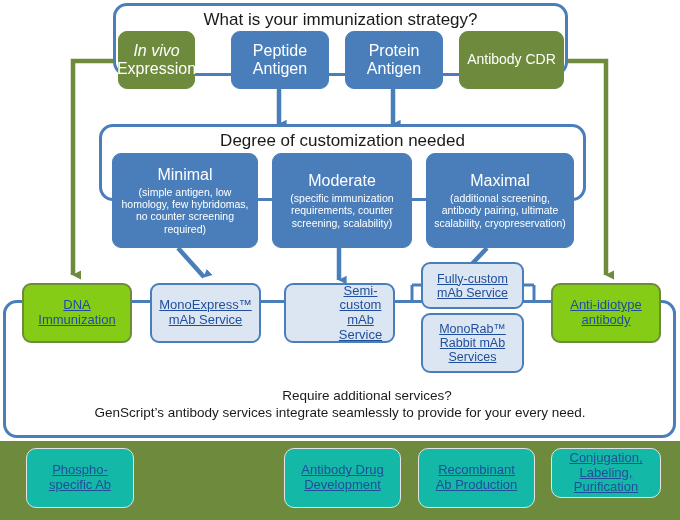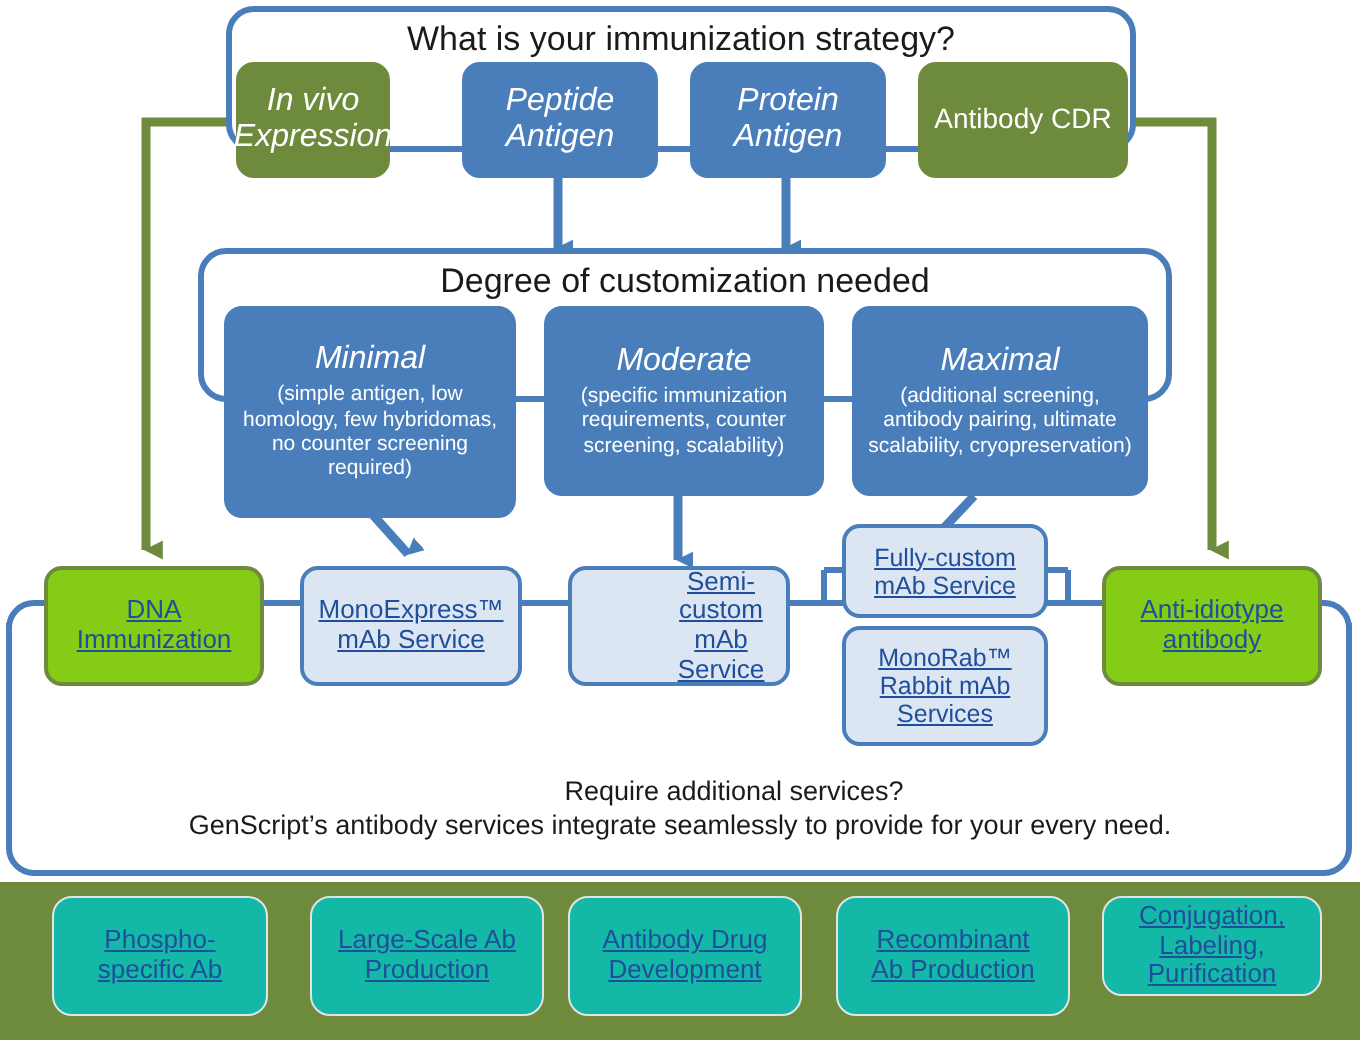--- a/index.html
+++ b/index.html
@@ -20,21 +20,21 @@
     box-sizing:border-box;line-height:1.12;
   }
   .box-green{background:#6E8B3D;color:#ffffff;border:1px solid #6E8B3D;}
   .box-blue{background:#4A7EBB;color:#ffffff;border:1px solid #4A7EBB;}
   .box-lite-blue{background:#DCE6F2;border:2px solid #4A7EBB;color:#1F4E9C;}
   .box-lite-green{background:#84cc16;border:2px solid #6E8B3D;color:#1F4E9C;}
   .box-white{background:#14b8a6;border:1px solid #E3E3E3;color:#1F4E9C;border-radius:10px;}
 
   .link{color:#1F4E9C;text-decoration:underline;}
   .hdr{font-size:17px;color:#1a1a1a;}
-  .ttl{font-size:16px;font-style:italic;}
+  .ttl{font-size:16px;}
   .ttl-sm{font-size:14px;}
   .sub{font-size:10.5px;line-height:1.18;margin-top:2px;}
   .lnk2{font-size:13px;font-weight:400;}
   .lnk3{font-size:12.5px;}
   .ital{font-style:italic;}
   .gbar{position:absolute;background:#6E8B3D;}
   svg.ov{position:absolute;left:0;top:0;width:680px;height:520px;overflow:visible;pointer-events:none;}
   .bottomtext{position:absolute;text-align:center;color:#1a1a1a;font-size:13.5px;line-height:1.35;}
 </style>
 </head>
@@ -111,21 +111,21 @@
   </div>
 
   <div class="abs box box-green" style="left:459px;top:31px;width:105px;height:58px;">
     <span class="ttl-sm">Antibody CDR</span>
   </div>
 
   <div class="abs shell-blue" style="left:99px;top:124px;width:487px;height:77px;"></div>
 
   <div class="abs hdr" style="left:99px;top:131px;width:487px;text-align:center;">Degree of customization needed</div>
 
-  <div class="abs box box-blue" style="left:112px;top:153px;width:146px;height:106px;padding:4px 7px;">
+  <div class="abs box box-blue" style="left:112px;top:153px;width:146px;height:95px;padding:4px 7px;">
     <span class="ttl">Minimal</span>
     <span class="sub">(simple antigen, low homology, few hybridomas, no counter screening required)</span>
   </div>
 
   <div class="abs box box-blue" style="left:272px;top:153px;width:140px;height:95px;padding:4px 7px;">
     <span class="ttl">Moderate</span>
     <span class="sub">(specific immunization requirements, counter screening, scalability)</span>
   </div>
 
   <div class="abs box box-blue" style="left:426px;top:153px;width:148px;height:95px;padding:4px 7px;">
@@ -169,24 +169,20 @@
   <div class="bottomtext" style="left:0;top:387px;width:678px;padding-left:28px;">Require additional services?</div>
   <div class="bottomtext" style="left:0;top:404px;width:680px;">GenScript’s antibody services integrate seamlessly to provide for your every need.</div>
 
   <div class="gbar" style="left:0;top:441px;width:680px;height:79px;"></div>
 
   <div class="abs box box-white" style="left:26px;top:448px;width:108px;height:60px;">
     <span class="lnk2 link">Phospho-</span>
     <span class="lnk2 link">specific Ab</span>
   </div>
 
-  <div class="abs box box-white" style="left:155px;top:448px;width:117px;height:60px;">
-    <span class="lnk2 link">Large-Scale Ab</span>
-    <span class="lnk2 link">Production</span>
-  </div>
 
   <div class="abs box box-white" style="left:284px;top:448px;width:117px;height:60px;">
     <span class="lnk2 link">Antibody Drug</span>
     <span class="lnk2 link">Development</span>
   </div>
 
   <div class="abs box box-white" style="left:418px;top:448px;width:117px;height:60px;">
     <span class="lnk2 link">Recombinant</span>
     <span class="lnk2 link">Ab Production</span>
   </div>

